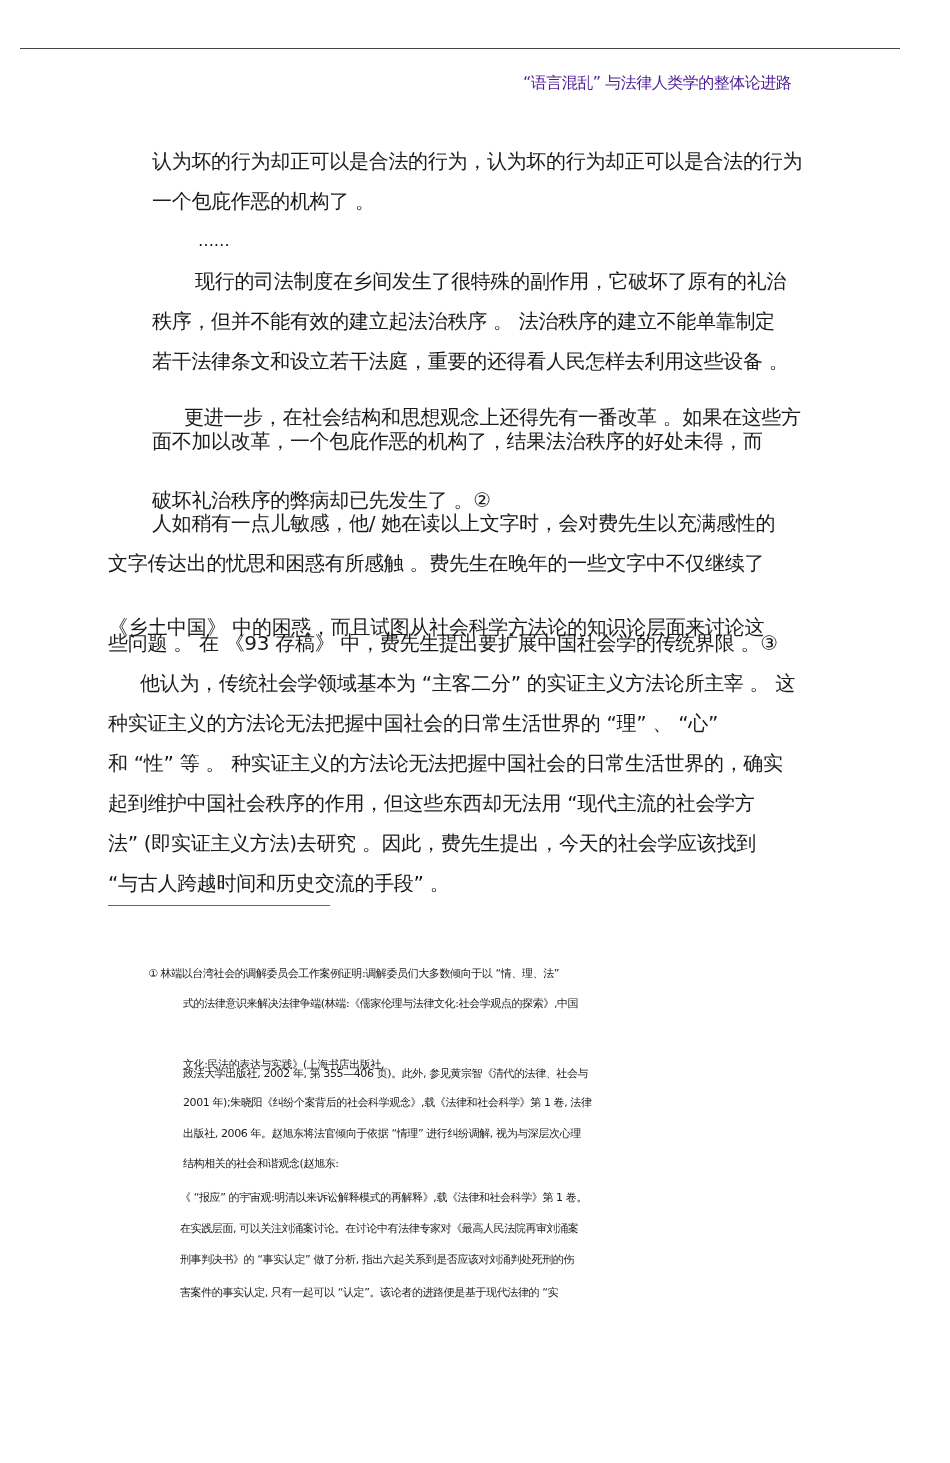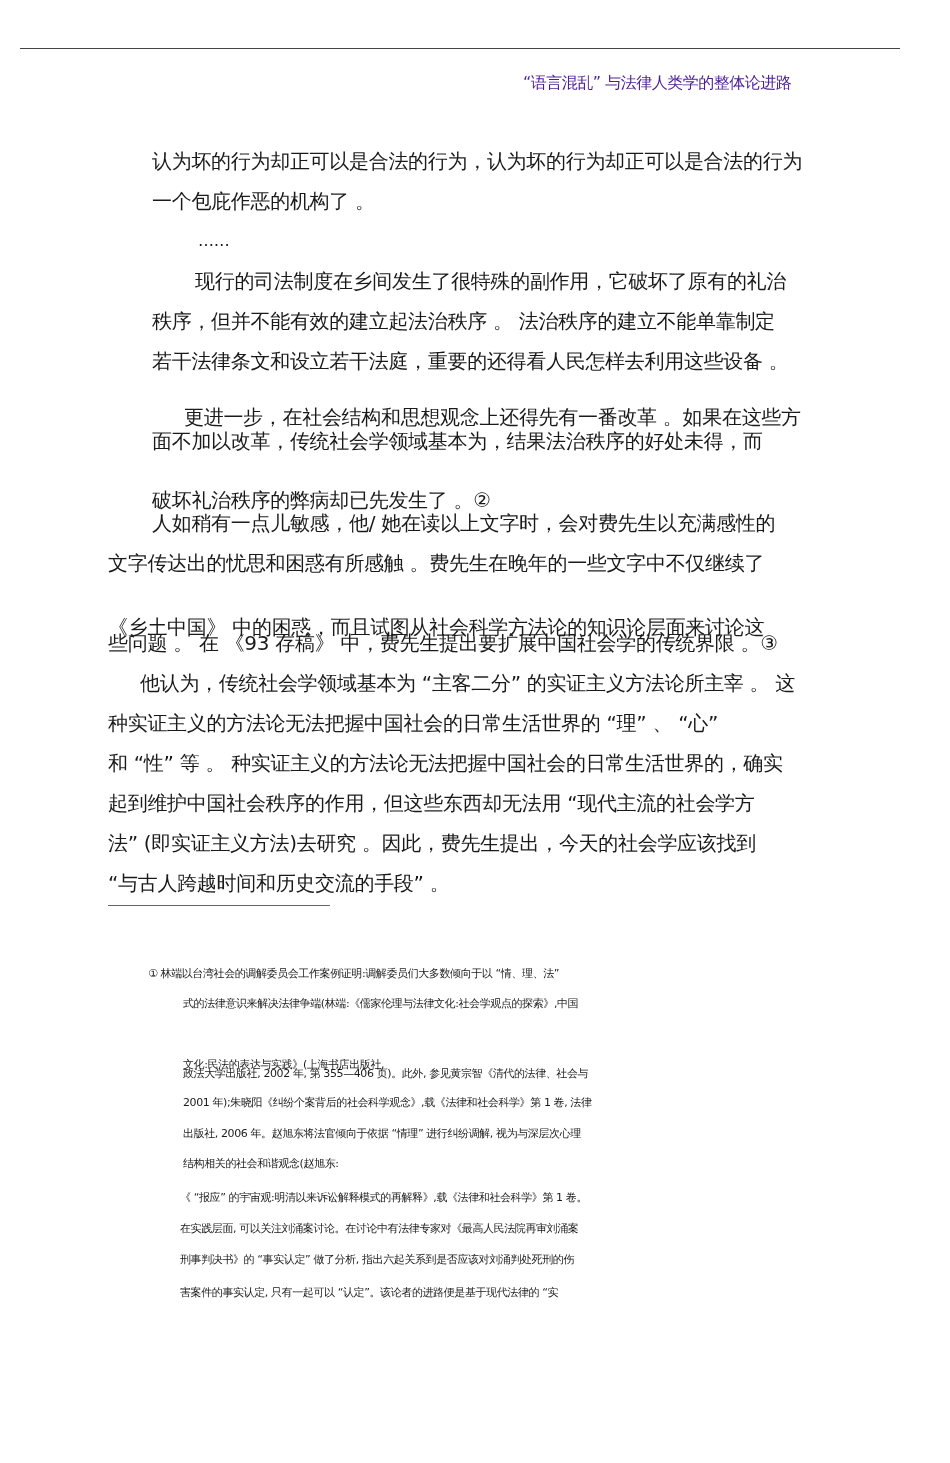--- a/index.html
+++ b/index.html
@@ -64,21 +64,21 @@
 <div class="running-head">“语言混乱” 与法律人类学的整体论进路</div>
 
 <div>
   <div class="line" style="left:152px; top:148px;">认为坏的行为却正可以是合法的行为，认为坏的行为却正可以是合法的行为</div>
   <div class="line" style="left:152px; top:188px;">一个包庇作恶的机构了 。</div>
   <div class="line" style="left:198px; top:228px; font-size:16px;">……</div>
   <div class="line" style="left:195px; top:268px;">现行的司法制度在乡间发生了很特殊的副作用，它破坏了原有的礼治</div>
   <div class="line" style="left:152px; top:308px;">秩序，但并不能有效的建立起法治秩序 。 法治秩序的建立不能单靠制定</div>
   <div class="line" style="left:152px; top:348px;">若干法律条文和设立若干法庭，重要的还得看人民怎样去利用这些设备 。</div>
   <div class="line" style="left:152px; top:404px;margin-left:32px;"> 更进一步，在社会结构和思想观念上还得先有一番改革 。如果在这些方</div>
-  <div class="line" style="left:152px; top:428px;">面不加以改革，传统社会学领域基本为，结果法治秩序的好处未得，而</div>
+  <div class="line" style="left:152px; top:428px;">面不加以改革，一个包庇作恶的机构了，结果法治秩序的好处未得，而</div>
   <div class="line" style="left:152px; top:467px;margin-top:20px;">破坏礼治秩序的弊病却已先发生了 。②</div>
 </div>
 
 <div>
   <div class="line" style="left:152px; top:510px;">人如稍有一点儿敏感，他/ 她在读以上文字时，会对费先生以充满感性的</div>
   <div class="line" style="left:108px; top:550px;">文字传达出的忧思和困惑有所感触 。费先生在晚年的一些文字中不仅继续了</div>
   <div class="line" style="left:108px; top:614px;">《乡土中国》 中的困惑，而且试图从社会科学方法论的知识论层面来讨论这</div>
   <div class="line" style="left:108px; top:630px;">些问题 。 在 《93 存稿》 中，费先生提出要扩展中国社会学的传统界限 。③</div>
   <div class="line" style="left:108px; top:670px;margin-left:32px;">他认为，传统社会学领域基本为 “主客二分” 的实证主义方法论所主宰 。 这</div>
   <div class="line" style="left:108px; top:710px;">种实证主义的方法论无法把握中国社会的日常生活世界的 “理” 、 “心”</div>

